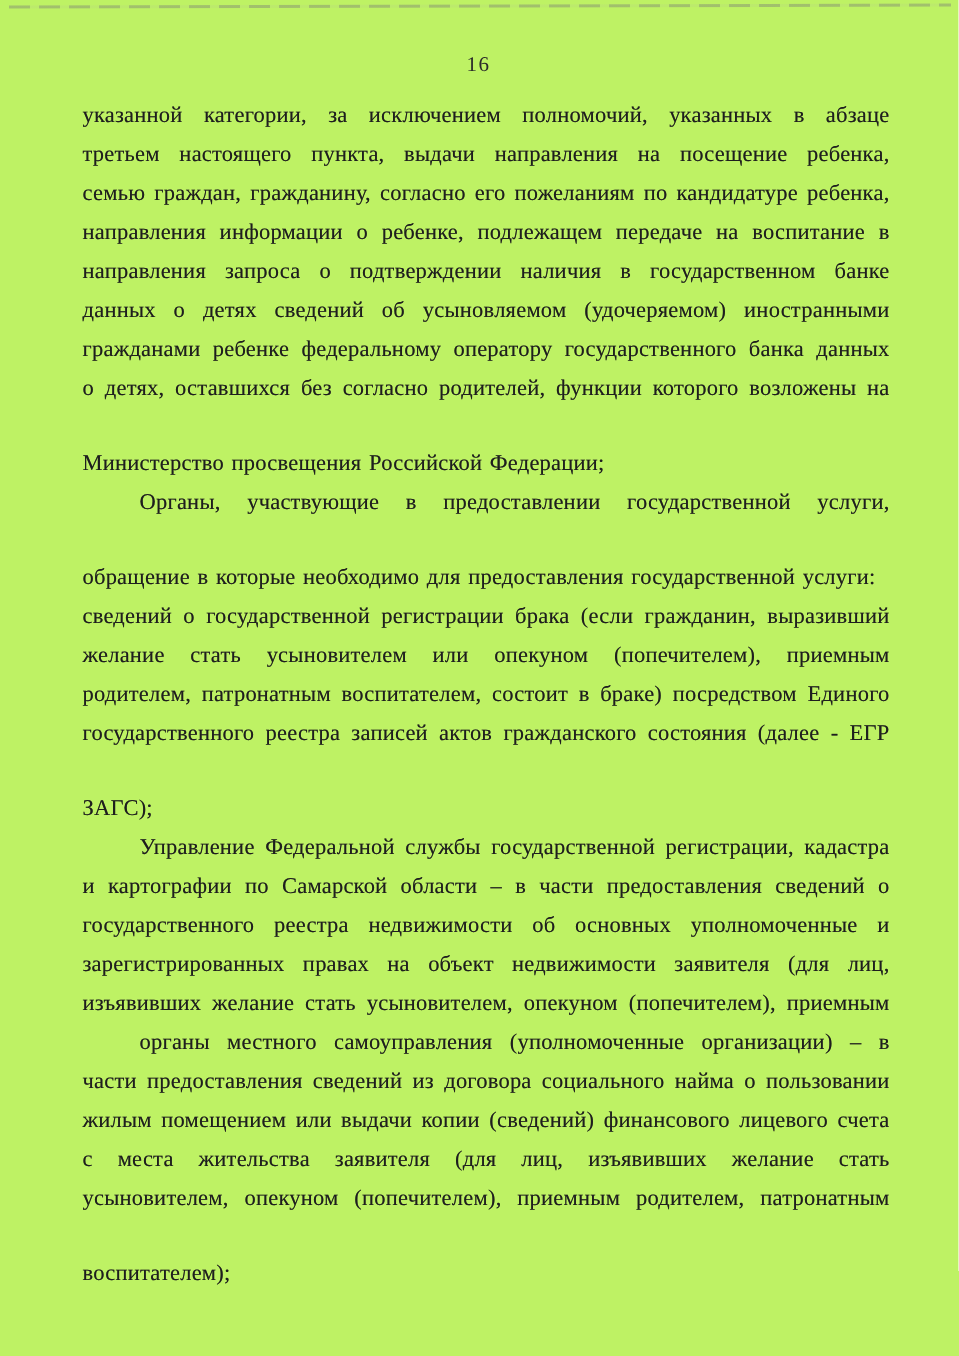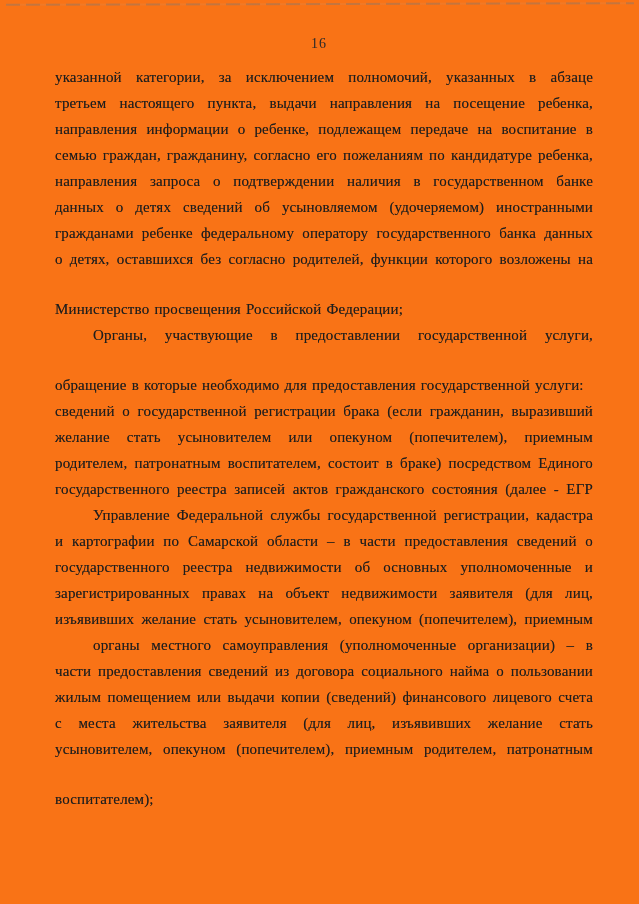--- a/index.html
+++ b/index.html
@@ -4,21 +4,21 @@
 <style>
   html, body {
     margin: 0;
     padding: 0;
     background: #ffffff;
   }
   .page {
     position: relative;
     width: 639px;
     height: 904px;
-    background: #f97316;
+    background: #bef264;
     overflow: hidden;
     font-family: "Liberation Serif", "DejaVu Serif", serif;
     color: #1e1e1e;
   }
   .scan-edge {
     position: absolute;
     top: 3px;
     left: 6px;
     width: 628px;
     height: 2px;
@@ -73,37 +73,38 @@
 </head>
 <body>
 
 <div class="page">
   <div class="scan-edge"></div>
   <div class="page-number">16</div>
   <div class="content">
       <div class="paragraph">
         <div class="line">указанной категории, за исключением полномочий, указанных  в абзаце</div>
         <div class="line">третьем настоящего пункта, выдачи направления на посещение ребенка,</div>
+        <div class="line">семью граждан, гражданину, согласно его пожеланиям по кандидатуре ребенка,</div>
         <div class="line">направления информации о ребенке, подлежащем передаче на воспитание в</div>
-        <div class="line">семью граждан, гражданину, согласно его пожеланиям по кандидатуре ребенка,</div>
         <div class="line">направления запроса о подтверждении наличия в государственном банке</div>
         <div class="line">данных о детях сведений об усыновляемом (удочеряемом) иностранными</div>
         <div class="line">гражданами ребенке федеральному оператору государственного банка данных</div>
         <div class="line">о детях, оставшихся без согласно родителей, функции которого возложены на</div>
         <div class="line last-line">Министерство просвещения Российской Федерации;</div>
       </div>
       <div class="paragraph">
         <div class="line indent-first">Органы, участвующие в предоставлении государственной услуги,</div>
         <div class="line last-line">обращение в которые необходимо для предоставления государственной услуги:</div>
       </div>
       <div class="paragraph">
         <div class="line">сведений о государственной регистрации брака (если гражданин, выразивший</div>
         <div class="line">желание стать усыновителем или опекуном (попечителем), приемным</div>
         <div class="line">родителем, патронатным воспитателем, состоит в браке) посредством Единого</div>
         <div class="line">государственного реестра записей актов гражданского состояния (далее - ЕГР</div>
+        <div class="line last-line">ЗАГС);</div>
       </div>
       <div class="paragraph">
         <div class="line indent-first">Управление Федеральной службы государственной регистрации, кадастра</div>
         <div class="line">и картографии по Самарской области – в части предоставления сведений  о</div>
         <div class="line">государственного реестра недвижимости об основных уполномоченные и</div>
         <div class="line">зарегистрированных правах на объект недвижимости заявителя (для лиц,</div>
         <div class="line">изъявивших желание стать усыновителем, опекуном (попечителем), приемным</div>
       </div>
       <div class="paragraph">
         <div class="line indent-first">органы местного самоуправления (уполномоченные организации) – в</div>

